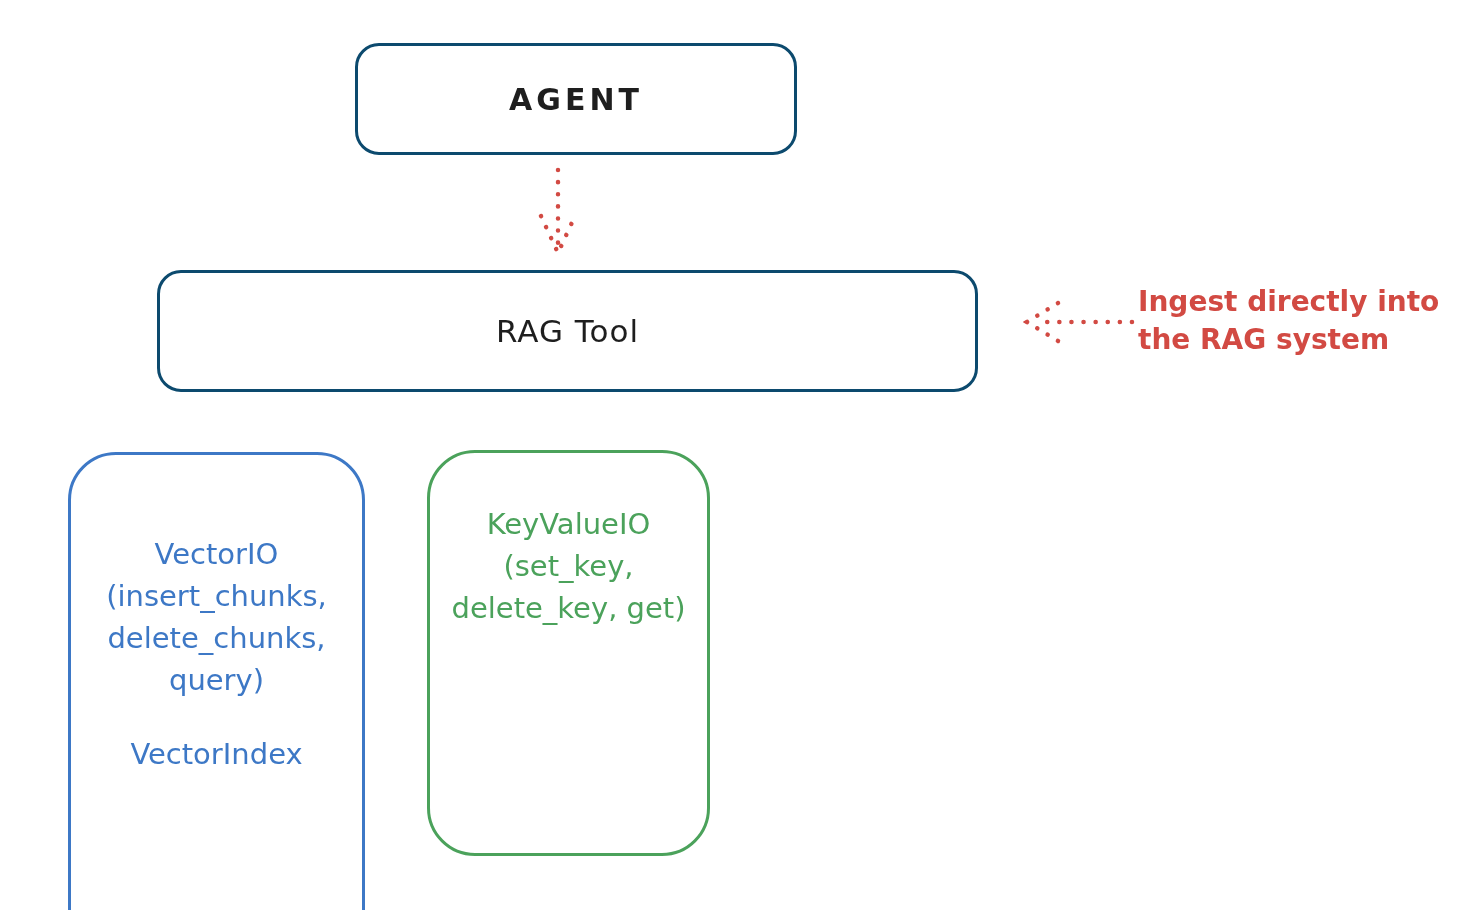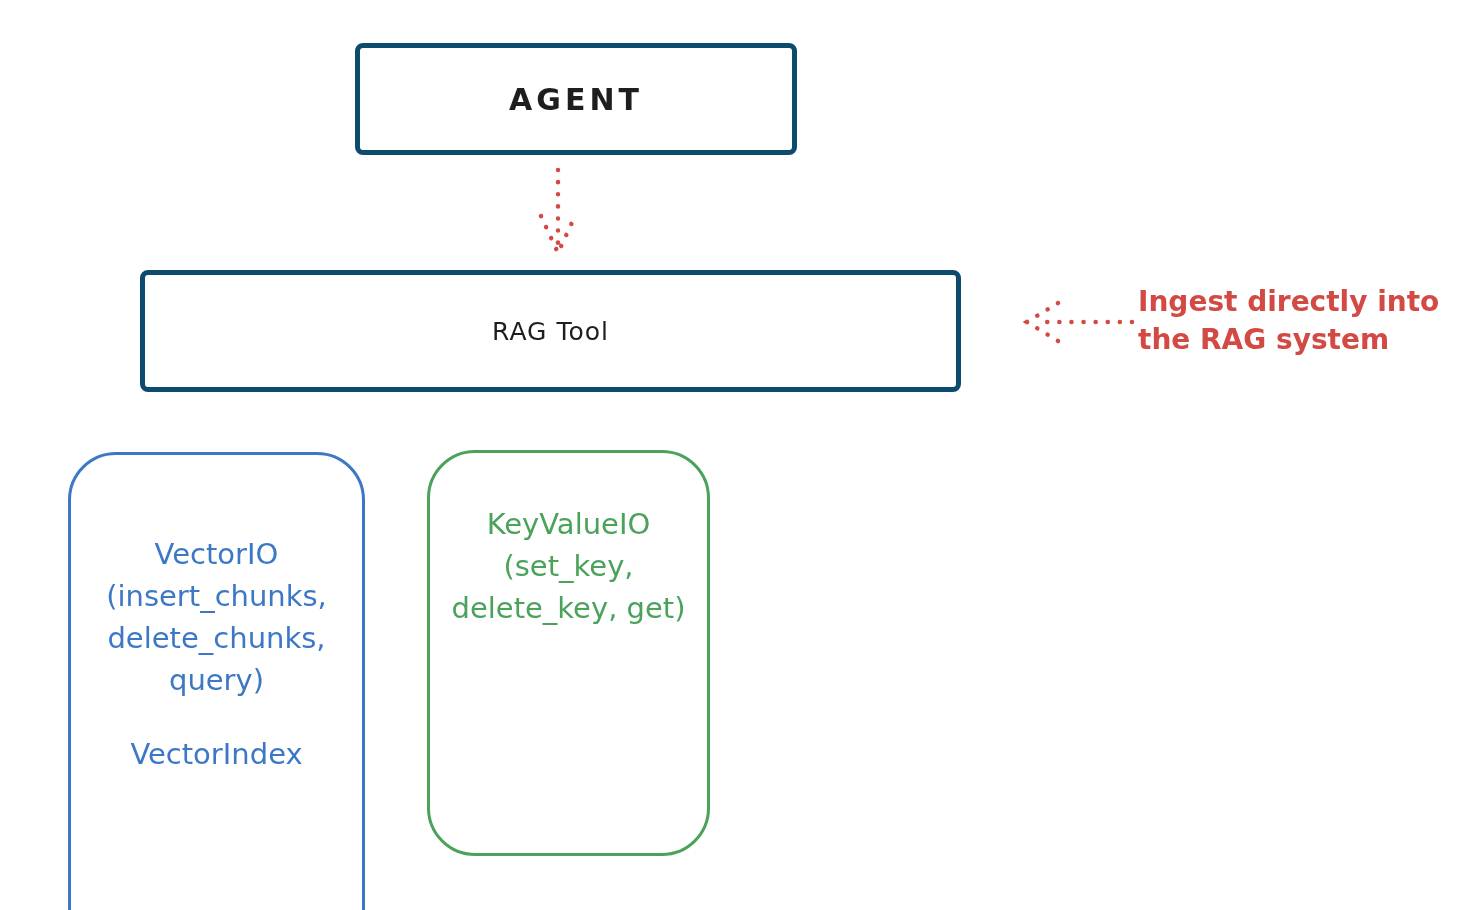--- a/index.html
+++ b/index.html
@@ -15,38 +15,38 @@
   }
   .arrow-layer {
     position: absolute;
     inset: 0;
     width: 1484px;
     height: 910px;
     pointer-events: none;
   }
   .node {
     position: absolute;
-    border: 5px solid #0c4a6e;
-    border-radius: 8px;
+    border: 3px solid #0c4a6e;
+    border-radius: 24px;
     display: flex;
     align-items: center;
     justify-content: center;
     background: #ffffff;
   }
   .node-agent {
     left: 355px; top: 43px;
     width: 442px; height: 112px;
     font-size: 30px;
     font-weight: bold;
     letter-spacing: 4px;
   }
   .node-rag {
-    left: 140px; top: 270px;
+    left: 157px; top: 270px;
     width: 821px; height: 122px;
-    font-size: 25px;
+    font-size: 31px;
     letter-spacing: 1px;
   }
   .iobox {
     position: absolute;
     border: 3.5px solid;
     border-radius: 48px;
     text-align: center;
     font-size: 29px;
     line-height: 42px;
     background: #ffffff;

